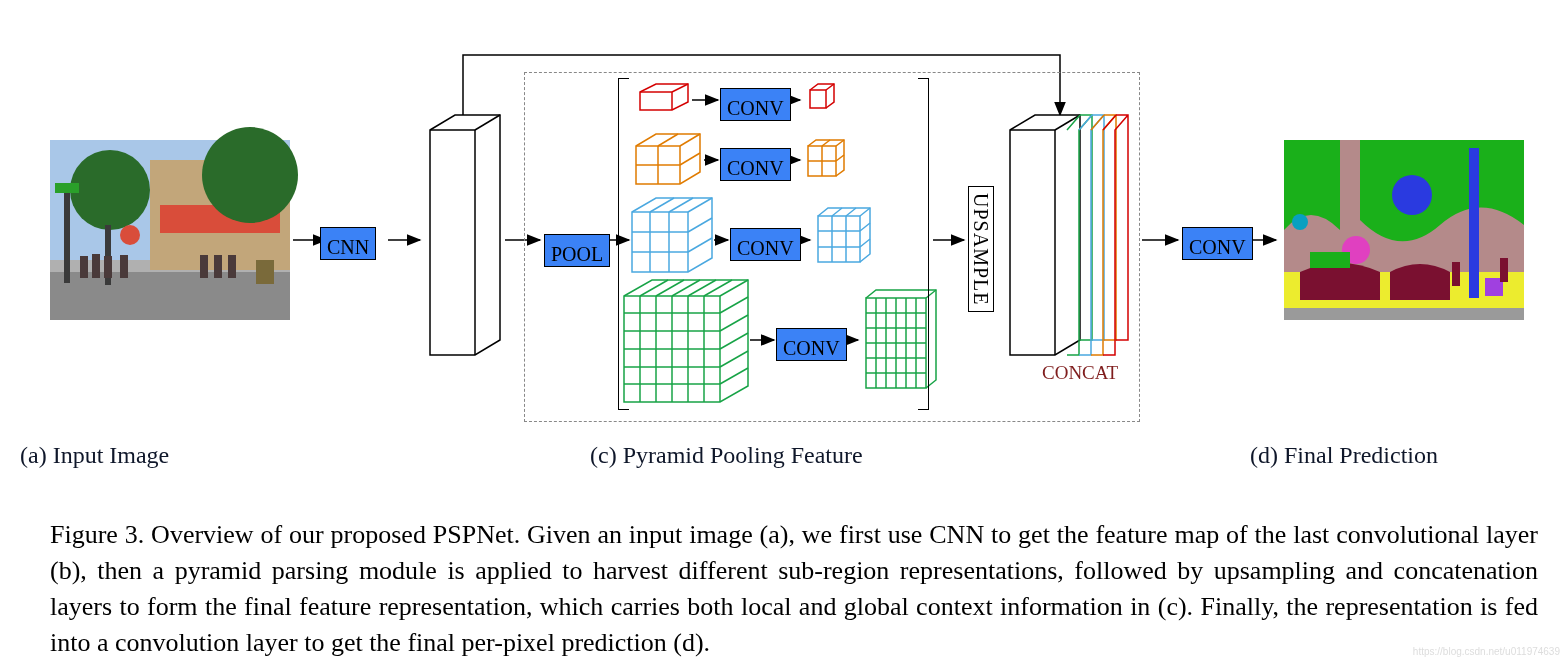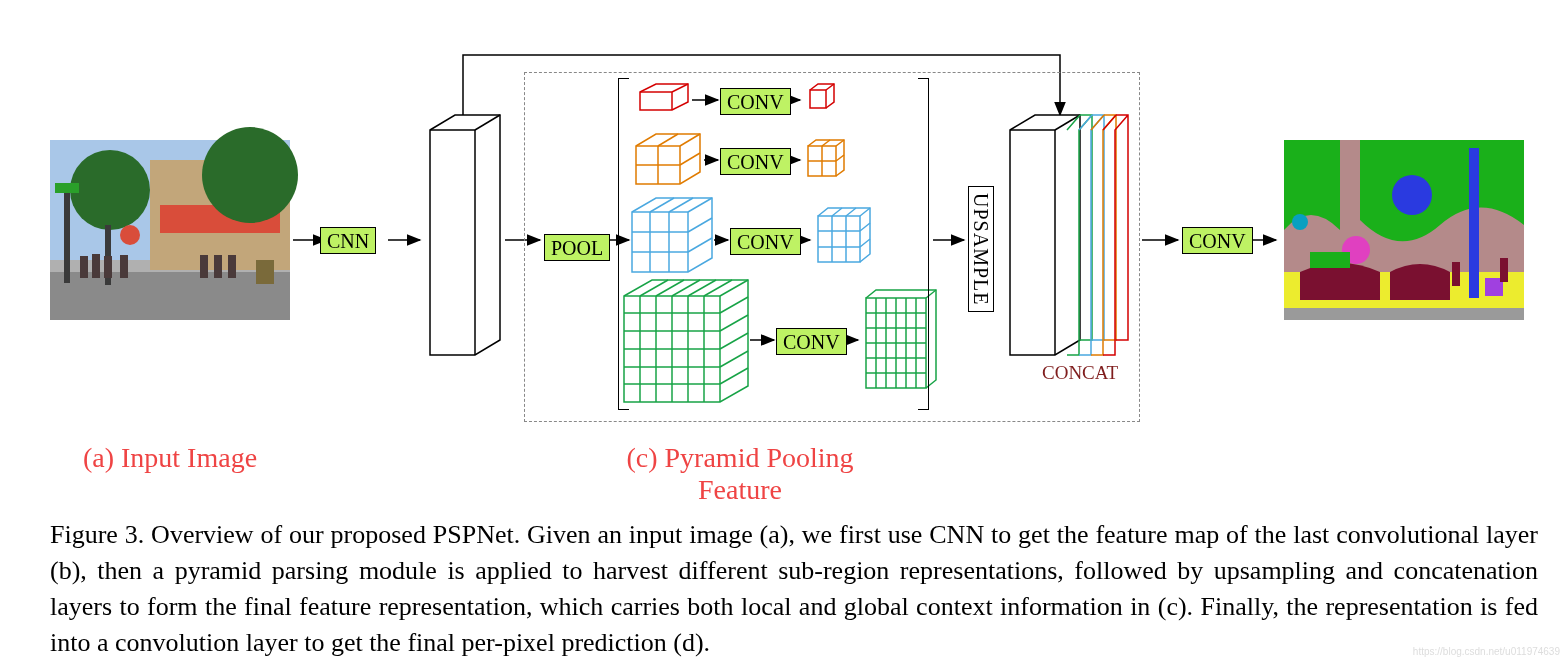--- a/index.html
+++ b/index.html
@@ -16,45 +16,44 @@
     position: relative;
   }
   .diagram {
     position: relative;
     height: 470px;
     width: 100%;
   }
   .pos { position: absolute; }
   .opbox {
     border: 1.5px solid #000;
-    background: #bef264;
+    background: #3b82f6;
     font-size: 20px;
-    padding: 3px 6px 2px;
+    padding: 9px 6px 2px;
     text-align: right;
     line-height: 1;
   }
   .vbox {
     border: 1.5px solid #000;
     background: #fff;
     font-size: 20px;
     padding: 6px 2px;
     line-height: 1;
     writing-mode: vertical-rl;
     text-orientation: mixed;
     letter-spacing: 1px;
   }
   .dashed {
     border: 1px dashed #888;
     position: absolute;
   }
   .sublabel {
     position: absolute;
-    font-size: 28px;
-    color: #ef4444;
-    text-align: center;
+    font-size: 24px;
+    color: #0f172a;
     width: 300px;
     margin-left: -150px;
   }
   .caption {
     position: absolute;
     left: 50px;
     right: 30px;
     top: 517px;
     font-size: 26px;
     line-height: 1.38;
@@ -310,18 +309,19 @@
 <div class="opbox pos" style="left:776px;top:328px">CONV</div>
 
 <div class="vbox pos" style="left:968px;top:186px">UPSAMPLE</div>
 
 <div class="opbox pos" style="left:1182px;top:227px">CONV</div>
 
 <div class="concat-label" style="left:1042px;top:362px">CONCAT</div>
 
 <div class="sublabel" style="left:170px;top:442px">(a) Input Image</div>
 <div class="sublabel" style="left:740px;top:442px">(c) Pyramid Pooling Feature</div>
+<div class="sublabel" style="left:1400px;top:442px">(d) Final Prediction</div>
 
 </div>
 
 <div class="caption">Figure 3. Overview of our proposed PSPNet. Given an input image (a), we first use CNN to get the feature map of the last convolutional layer (b), then a pyramid parsing module is applied to harvest different sub-region representations, followed by upsampling and concatenation layers to form the final feature representation, which carries both local and global context information in (c). Finally, the representation is fed into a convolution layer to get the final per-pixel prediction (d).</div>
 <div class="watermark">https://blog.csdn.net/u011974639</div>
 </div>
 
 </body></html>

